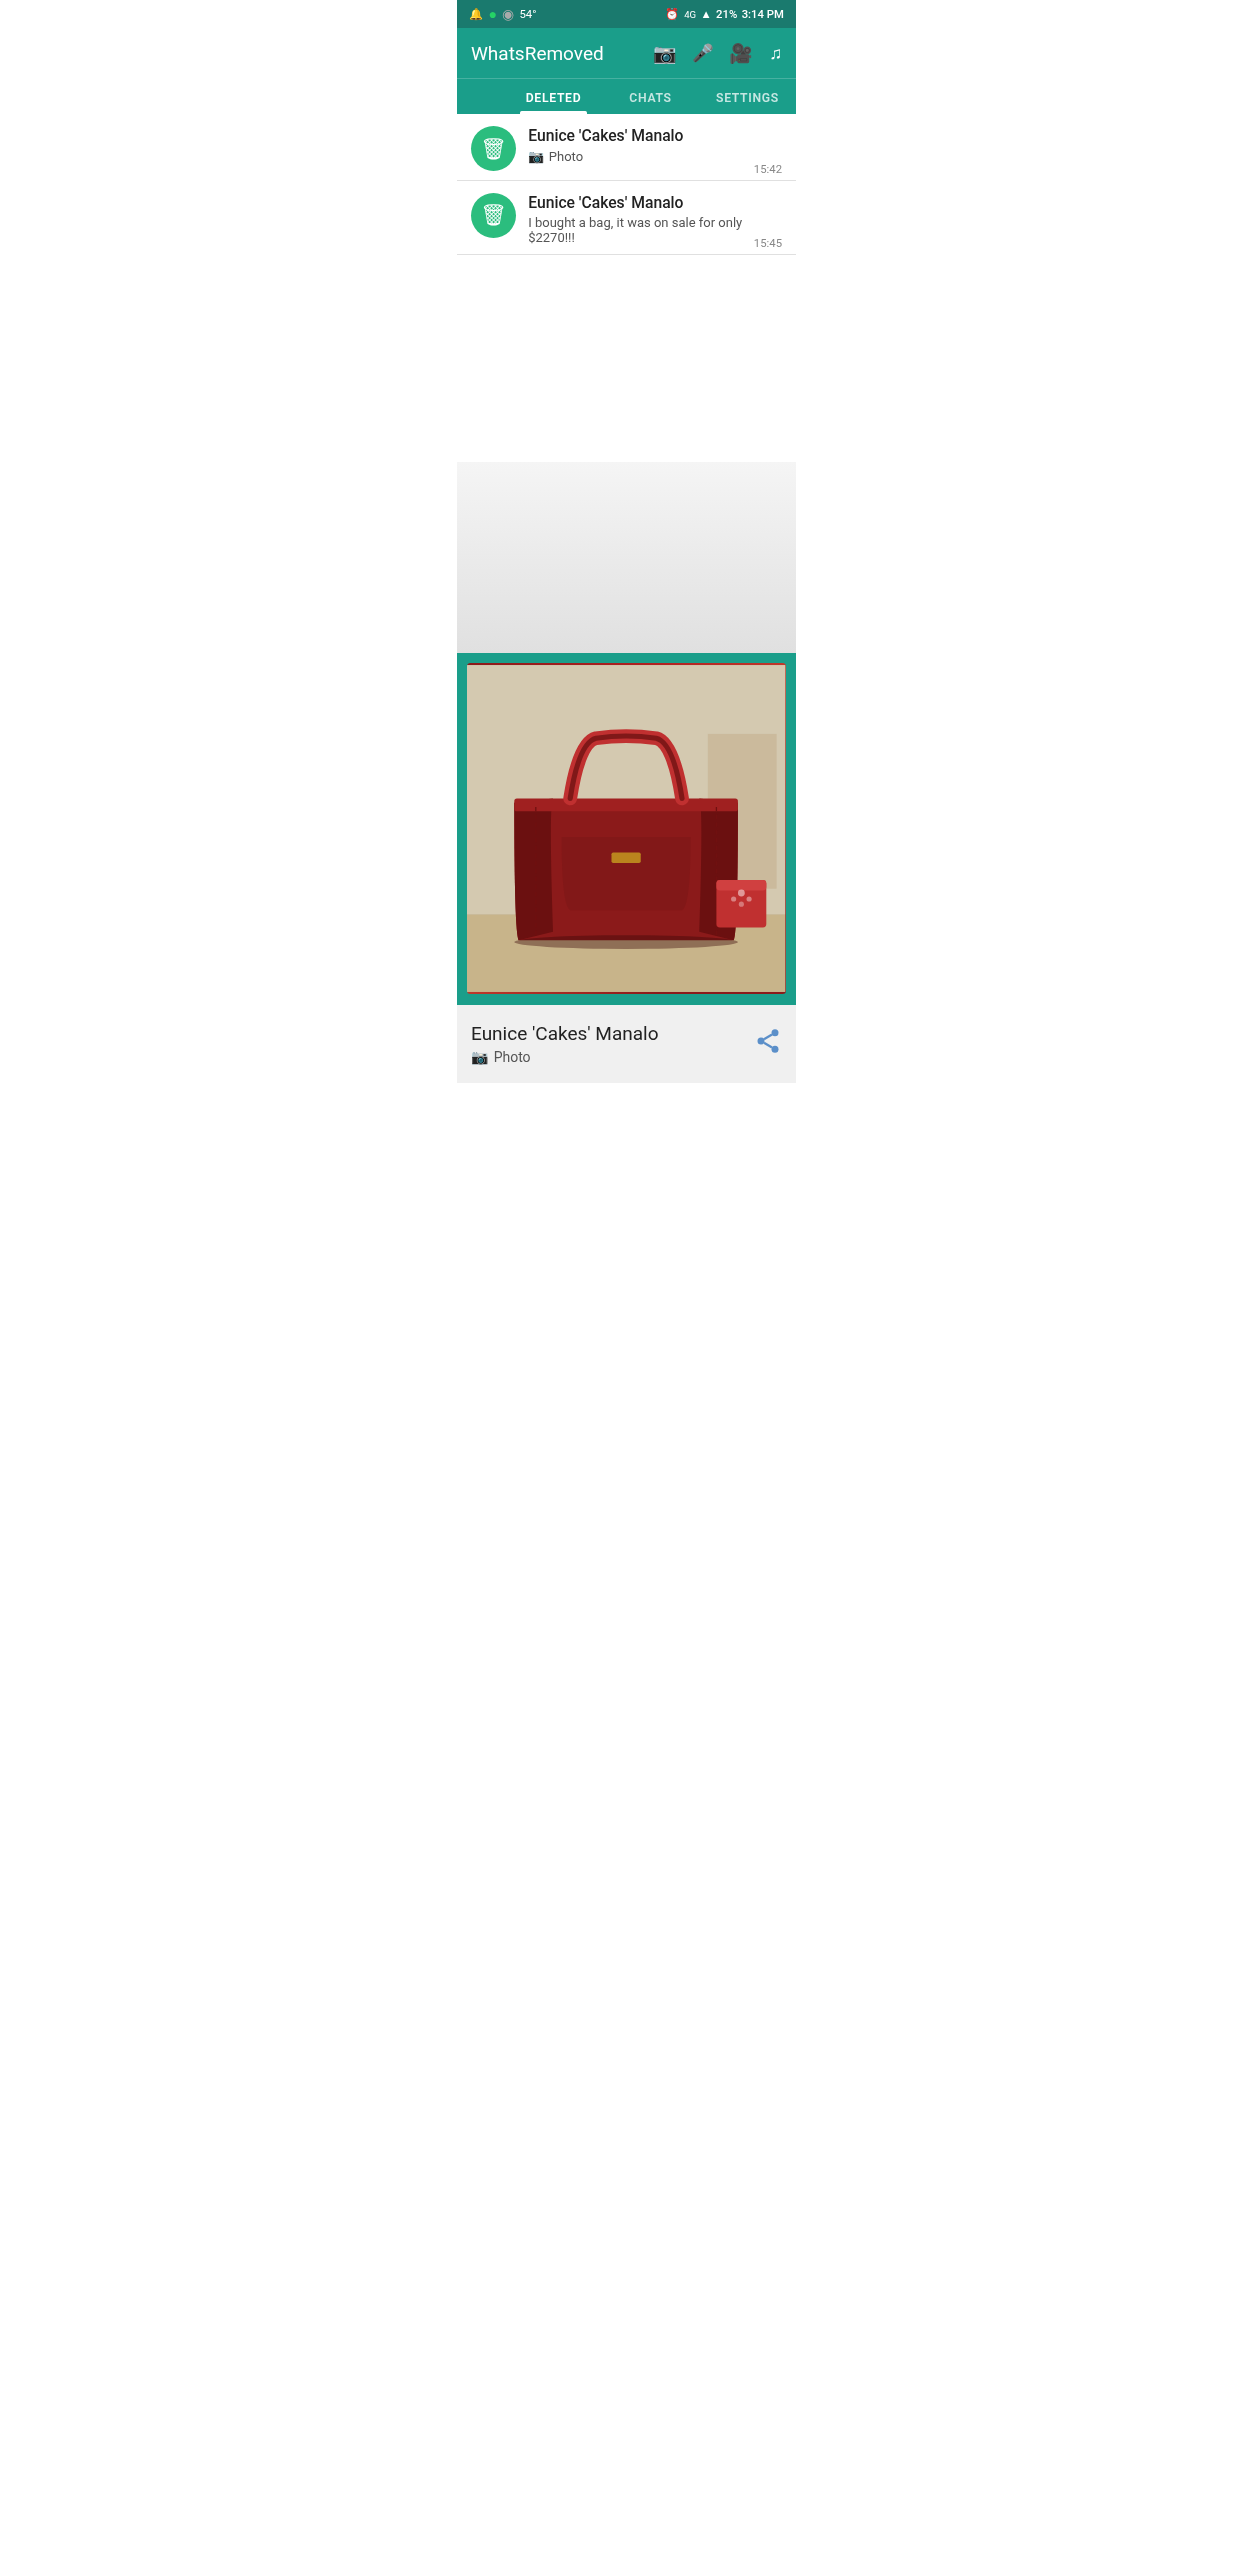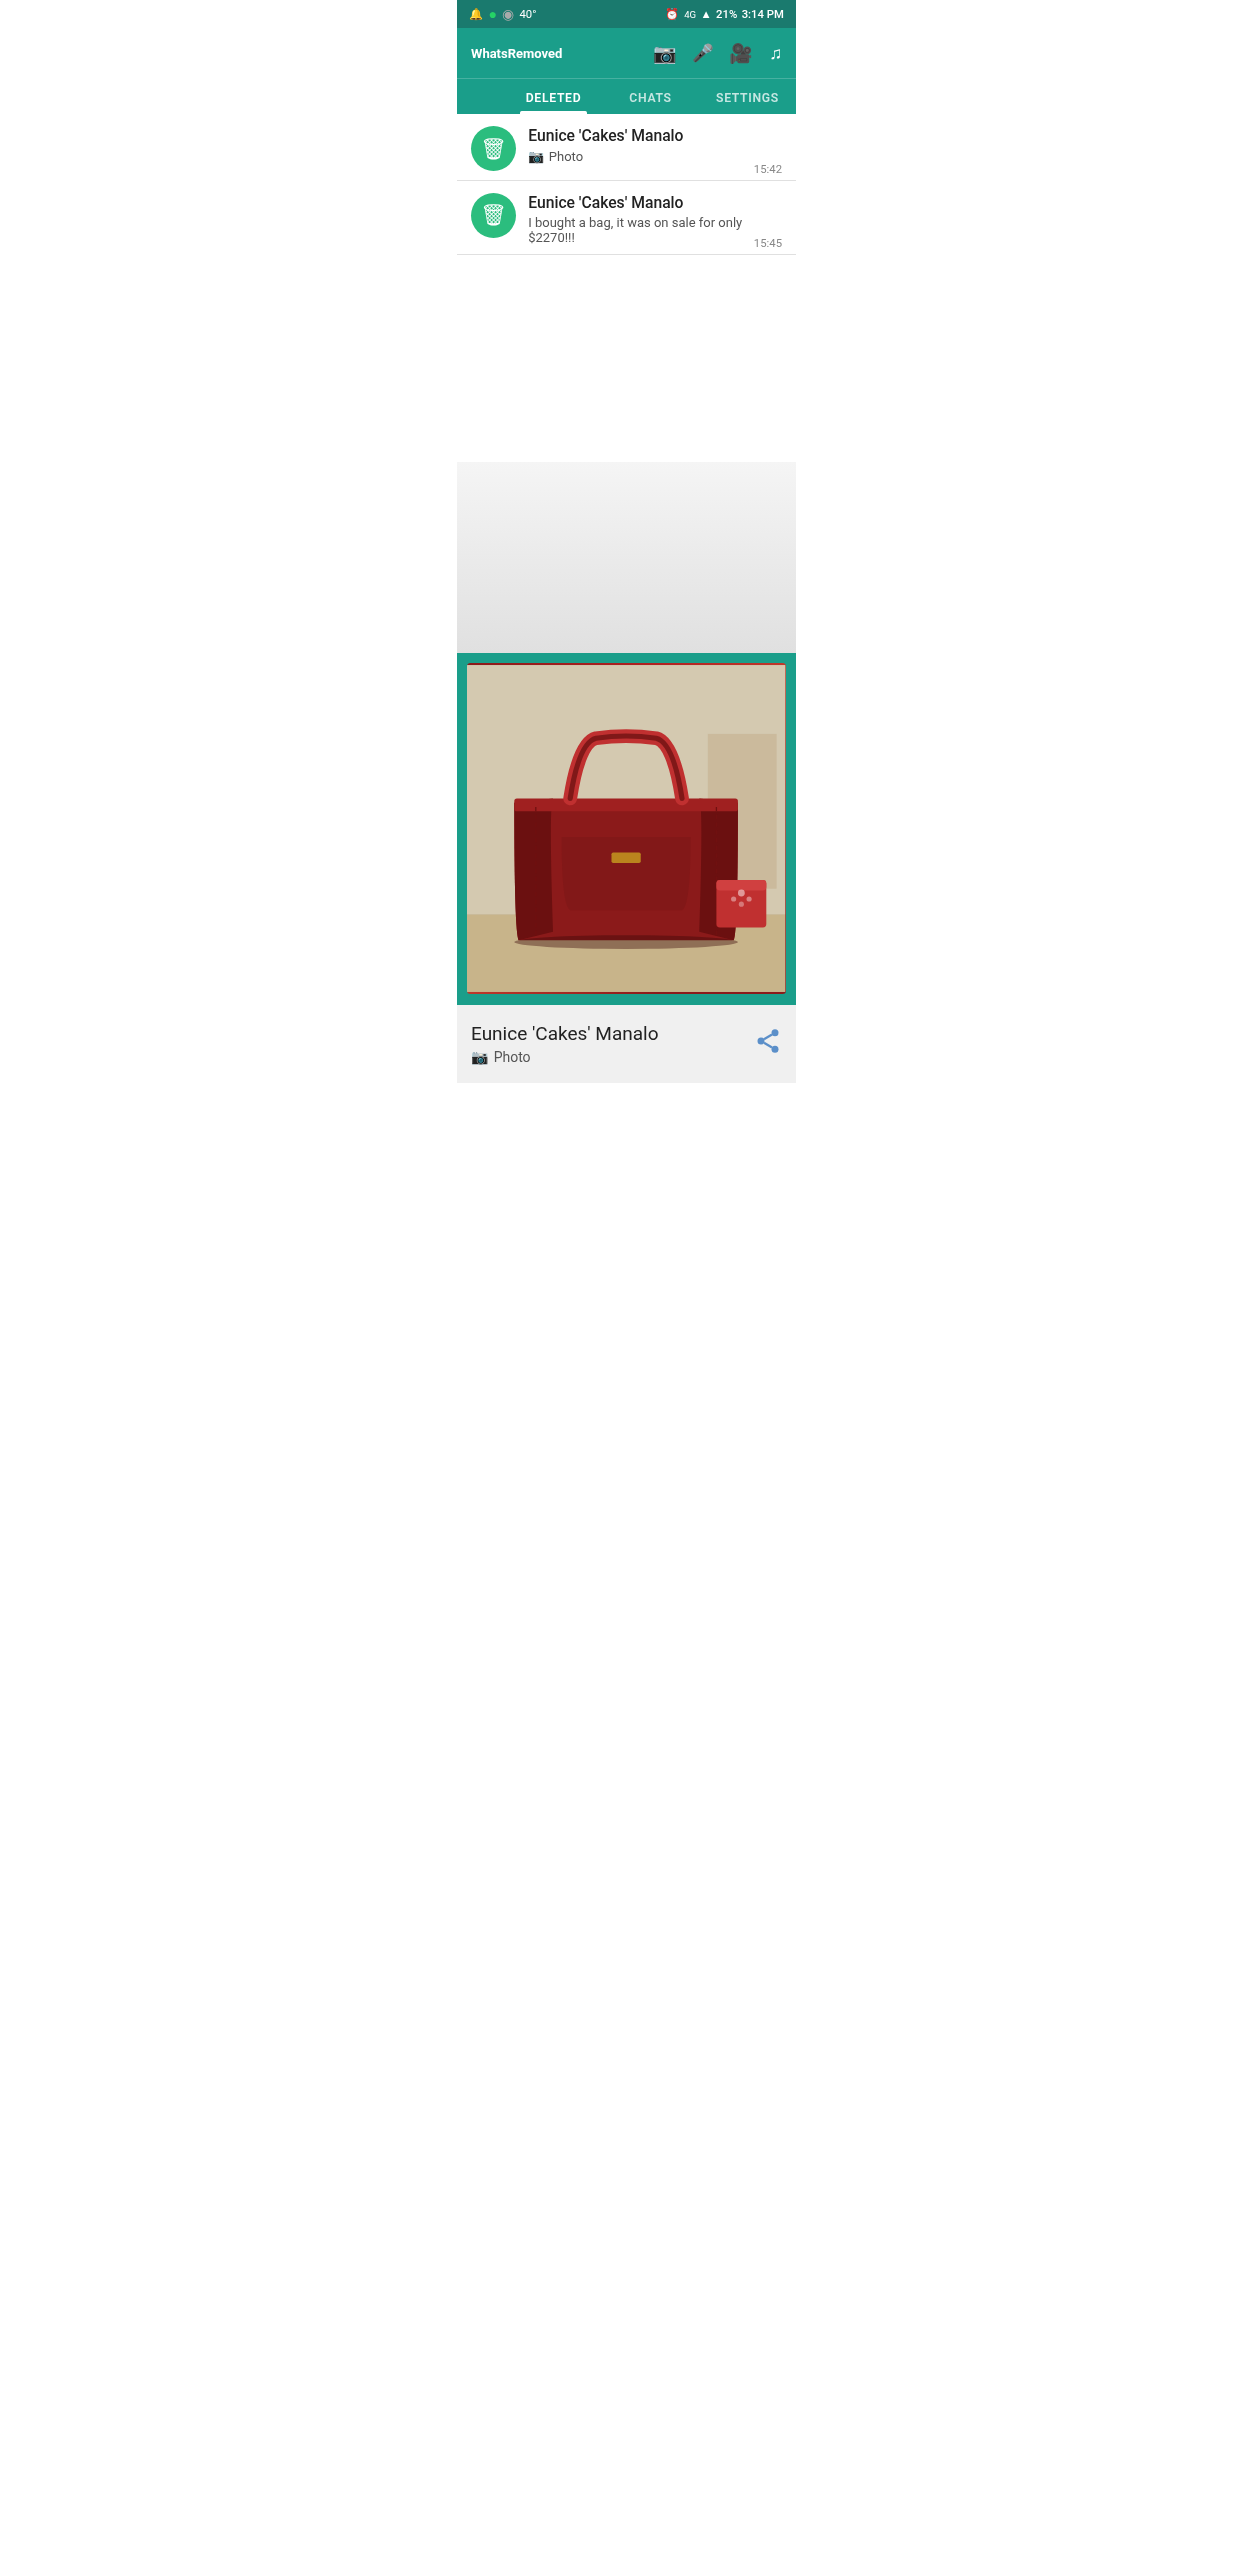--- a/index.html
+++ b/index.html
@@ -42,22 +42,22 @@
     .app-bar {
       background: #1a9e8a;
       color: #fff;
       padding: 10.4px 14px;
       display: flex;
       align-items: center;
       justify-content: space-between;
       height: 50px;
     }
     .app-title {
-      font-size: 13px;
-      font-weight: bold;
+      font-size: 19px;
+      font-weight: normal;
       color: #fff;
     }
     .app-bar-icons {
       display: flex;
       gap: 15.7px;
       align-items: center;
     }
     .bar-icon {
       color: #fff;
       font-size: 19px;
@@ -227,21 +227,21 @@
     }
   </style>
 </head>
 <body>
 
 <div class="status-bar">
   <div class="status-left">
     <span>🔔</span>
     <span style="color:#25d366;font-size:14px;">●</span>
     <span style="color:#aaa;font-size:14px;">◉</span>
-    <span>40°</span>
+    <span>54°</span>
   </div>
   <div class="status-right">
     <span>⏰</span>
     <span style="font-size:9.6px;font-weight:400;">4G</span>
     <span style="font-size:11.3px;">▲</span>
     <span>21%</span>
     <span>3:14 PM</span>
   </div>
 </div>
 

